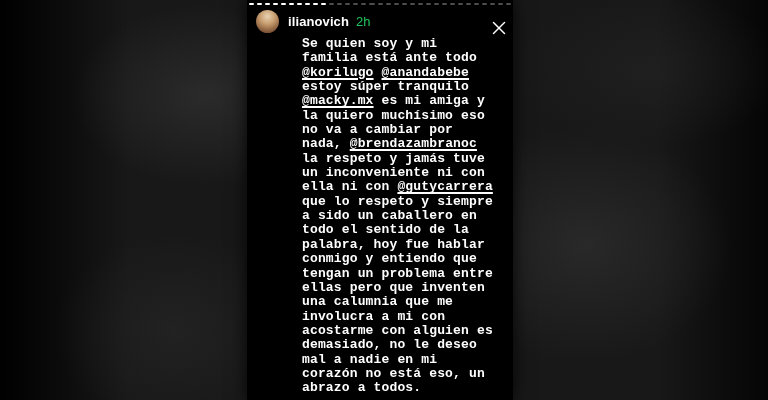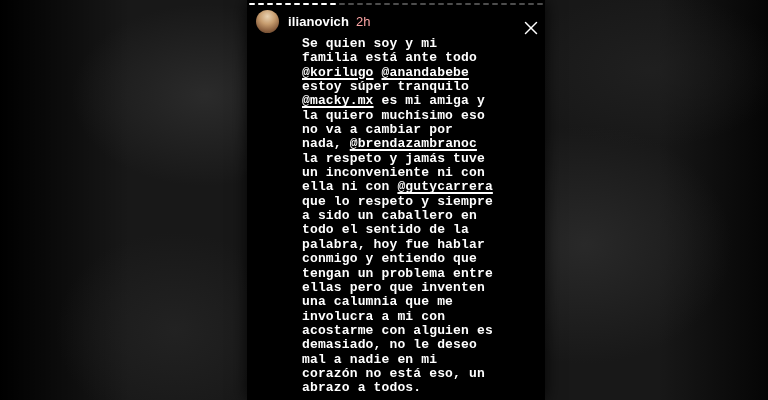--- a/index.html
+++ b/index.html
@@ -18,40 +18,39 @@
       radial-gradient(ellipse 190px 110px at 650px 70px,  rgba(36,36,36,.60), rgba(36,36,36,0) 70%),
       linear-gradient(90deg, #000 0px, rgba(0,0,0,0) 130px),
       linear-gradient(270deg, #050505 0px, rgba(0,0,0,0) 110px),
       #181818;
   }
   
   .story-panel{
     position:absolute;left:247px;top:0;width:266px;height:400px;
     background:#000;
     box-shadow:0 0 16px rgba(0,0,0,.85);
-    padding-left:32px;
   }
   .progress-row{
     position:absolute;top:3px;left:2px;right:2px;height:2px;
     display:flex;gap:3px;
   }
   .progress-row .seg{flex:1;height:2px;border-radius:1px;}
   .story-header{
     position:absolute;top:8px;left:0;right:0;height:26px;
     display:flex;align-items:center;
   }
   .avatar{
     width:23px;height:23px;border-radius:50%;margin-left:9px;flex:0 0 auto;
     background:radial-gradient(circle at 50% 28%, #e9d2b2 0%, #c79d6f 38%, #8a5f3e 72%, #4c3524 100%);
   }
   .username{
     margin-left:9px;color:#ffffff;font-size:13px;font-weight:700;letter-spacing:.1px;
   }
   .timestamp{
-    margin-left:7px;color:#fca5a5;font-size:13px;font-weight:400;
+    margin-left:7px;color:#22c55e;font-size:13px;font-weight:400;
   }
   .close-btn{
     position:absolute;right:5px;top:11px;width:18px;height:18px;
     background:none;border:none;padding:0;cursor:pointer;
     display:flex;align-items:center;justify-content:center;
   }
   .close-btn svg{display:block;}
   .story-text{
     position:absolute;top:37px;left:41px;right:8px;
     color:#ffffff;

